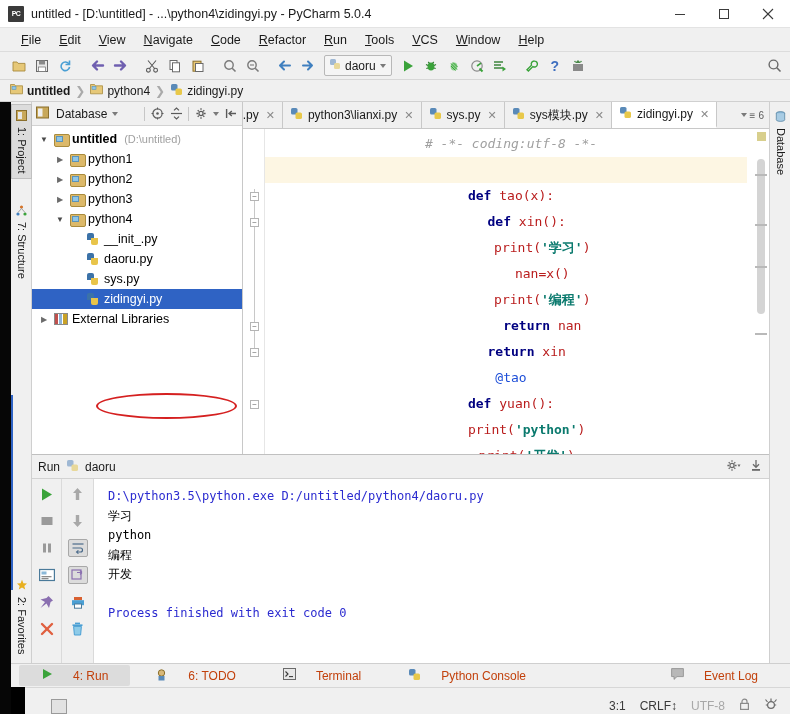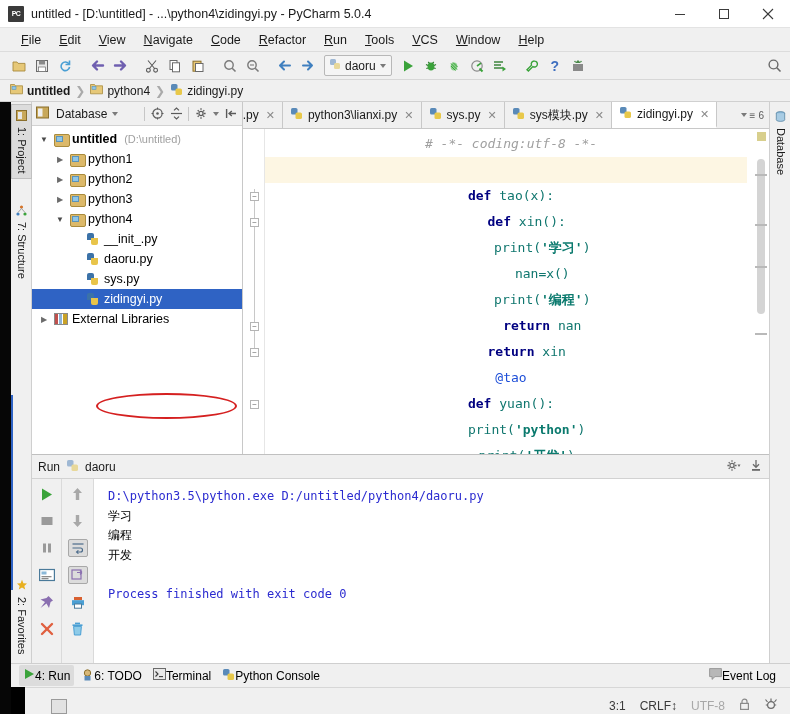--- a/index.html
+++ b/index.html
@@ -185,21 +185,21 @@
     position: absolute; left: 22px; top: 0; right: 22px; bottom: 0;
     font-family: "DejaVu Sans Mono", monospace; font-size: 13px;
     line-height: 26px; padding-top: 2px; white-space: pre;
   }
   .cl { height: 26px; padding-left: 10px; text-align: center; }
   .cl.hl { background: #fdf6e3; }
   .kw { color: #000080; font-weight: bold; }
   .cmt { color: #a0a0a0; font-style: italic; }
   .str { color: #0b7a6e; font-weight: bold; }
   .dec { color: #1d4ed8; }
-  .pl { color: #0f766e; }
+  .pl { color: #b91c1c; }
 
   .fold {
     position: absolute; left: 7px; width: 9px; height: 9px;
     border: 1px solid #b4b4b4; background: #fff;
     display: flex; align-items: center; justify-content: center;
     font-size: 8px; line-height: 1; color: #6a6a6a;
   }
   .foldline { position: absolute; left: 11px; width: 1px; background: #c8c8c8; }
   .editor-scroll {
     position: absolute; right: 4px; top: 30px; width: 8px; height: 155px;
@@ -239,22 +239,22 @@
   .c-out { color: #000; }
   .c-done { color: #2b2bd0; }
 
   
   .bottombar {
     position: absolute; left: 11px; top: 663px; width: 779px; height: 24px;
     background: #f0f0f0; border-top: 1px solid #cfcfcf;
     display: flex; align-items: center; padding-left: 8px; gap: 3px;
   }
   .bbtn {
-    display: flex; align-items: center; gap: 0; padding: 3px 4px;
-    font-size: 12px; color: #000000; border-radius: 2px;
+    display: flex; align-items: center; gap: 20px; padding: 3px 22px;
+    font-size: 12px; color: #c2410c; border-radius: 2px;
   }
   .bbtn.sel { background: #dcdcdc; }
   .bb-right { margin-left: auto; margin-right: 10px; display: flex; align-items: center; gap: 5px; }
 
   
   .statusbar {
     position: absolute; left: 11px; top: 687px; width: 779px; height: 27px;
     background: #f0f0f0; border-top: 1px solid #d7d7d7;
     display: flex; align-items: flex-end; padding: 0 26px; margin-left: 14px;
   }
@@ -785,21 +785,21 @@
             </svg>
         </div>
         <div class="rt">
           <svg width="13" height="14" viewBox="0 0 13 14">
               <rect x="4" y="0.6" width="5" height="1.6" fill="#4a9fd4"></rect>
               <rect x="1.5" y="2.4" width="10" height="1.6" fill="#4a9fd4"></rect>
               <path d="M2.6 4.4h7.8l-0.8 8.6H3.4z" fill="#8ecbe8" stroke="#4a9fd4"></path>
             </svg>
         </div>
       </div>
-      <div class="console" id="console"><div class="c-cmd">D:\python3.5\python.exe D:/untitled/python4/daoru.py</div><div class="c-out">学习</div><div class="c-out">编程</div><div class="c-out">开发</div><div class="c-out">&nbsp;</div><div class="c-done">Process finished with exit code 0</div></div>
+      <div class="console" id="console"><div class="c-cmd">D:\python3.5\python.exe D:/untitled/python4/daoru.py</div><div class="c-out">学习</div><div class="c-out">python</div><div class="c-out">编程</div><div class="c-out">开发</div><div class="c-out">&nbsp;</div><div class="c-done">Process finished with exit code 0</div></div>
     </div>
   </div>
 
   <div class="bottombar" id="bottombar">
       <div class="bbtn sel">
         <span><svg width="12" height="12" viewBox="0 0 12 12">
             <path d="M2 1 11 6 2 11z" fill="#3aa33a"></path>
           </svg></span>
         <span>4: Run</span>
       </div>

